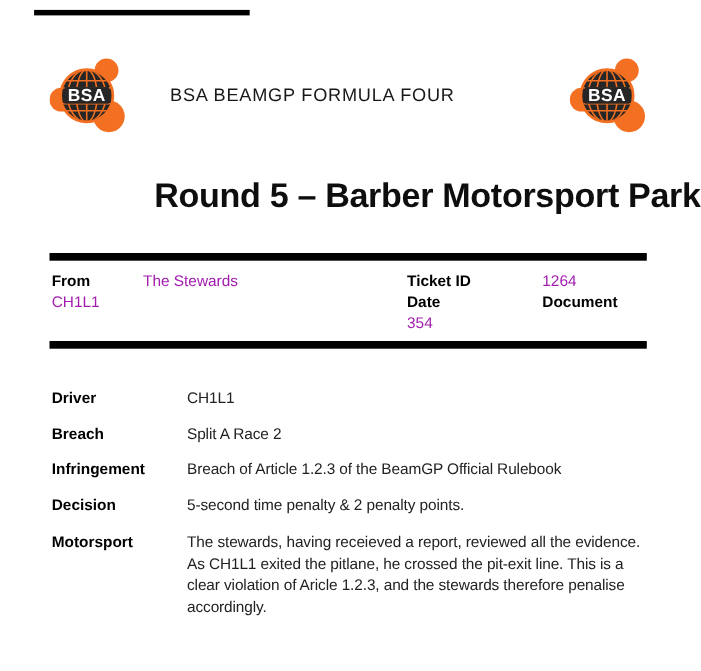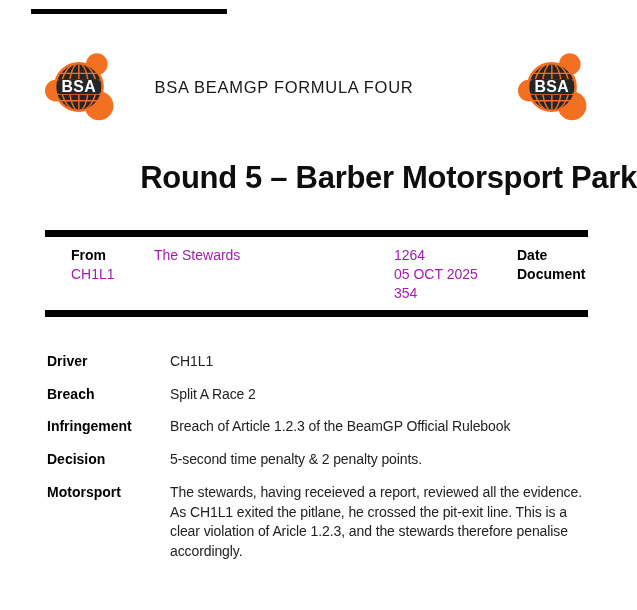--- a/index.html
+++ b/index.html
@@ -16,21 +16,21 @@
   .logo{position:absolute;top:49px;width:72px;height:79px;}
   .logo-left{left:45px;}
   .logo-right{left:518px;}
   
   .doc-title{
     position:absolute;top:159px;left:0;width:637px;text-align:right;
     font-size:31px;font-weight:700;color:#0e0e0e;letter-spacing:-0.3px;line-height:38px;
   }
   
   .meta-block{position:absolute;font-size:14px;line-height:19px;}
-  .meta-grid{display:grid;grid-auto-rows:19px;margin-left:24px;}
+  .meta-grid{display:grid;grid-auto-rows:19px;}
   .meta-left{left:47px;top:246px;}
   .meta-left .meta-grid{grid-template-columns:83px auto;}
   .meta-right{left:370px;top:246px;}
   .meta-right .meta-grid{grid-template-columns:123px auto;}
   .lbl{font-weight:700;color:#000000;}
   .val{color:#a21caf;}
   
   .detail-label{position:absolute;left:47px;font-size:14px;font-weight:700;color:#000;line-height:19.5px;}
   .detail-value{position:absolute;left:170px;width:426px;font-size:14px;color:#222222;line-height:19.5px;letter-spacing:-0.1px;}
 </style>
@@ -98,23 +98,23 @@
 <div class="meta-block meta-left">
   <div class="meta-grid">
     <span class="lbl">From</span>
     <span class="val">The Stewards</span>
     <span class="val">CH1L1</span>
   </div>
 </div>
 
 <div class="meta-block meta-right">
   <div class="meta-grid">
+    <span class="lbl">Ticket ID</span>
     <span class="val">1264</span>
     <span class="lbl">Date</span>
-    <span class="val">05 OCT 2025</span>
     <span class="lbl">Document</span>
     <span class="val">354</span>
   </div>
 </div>
 
 <div class="rule" style="left:45px;top:310px;width:543px;height:7px;"></div>
 
 <span class="detail-label" style="top:352px;">Driver</span>
 <span class="detail-value" style="top:352px;">CH1L1</span>
 

